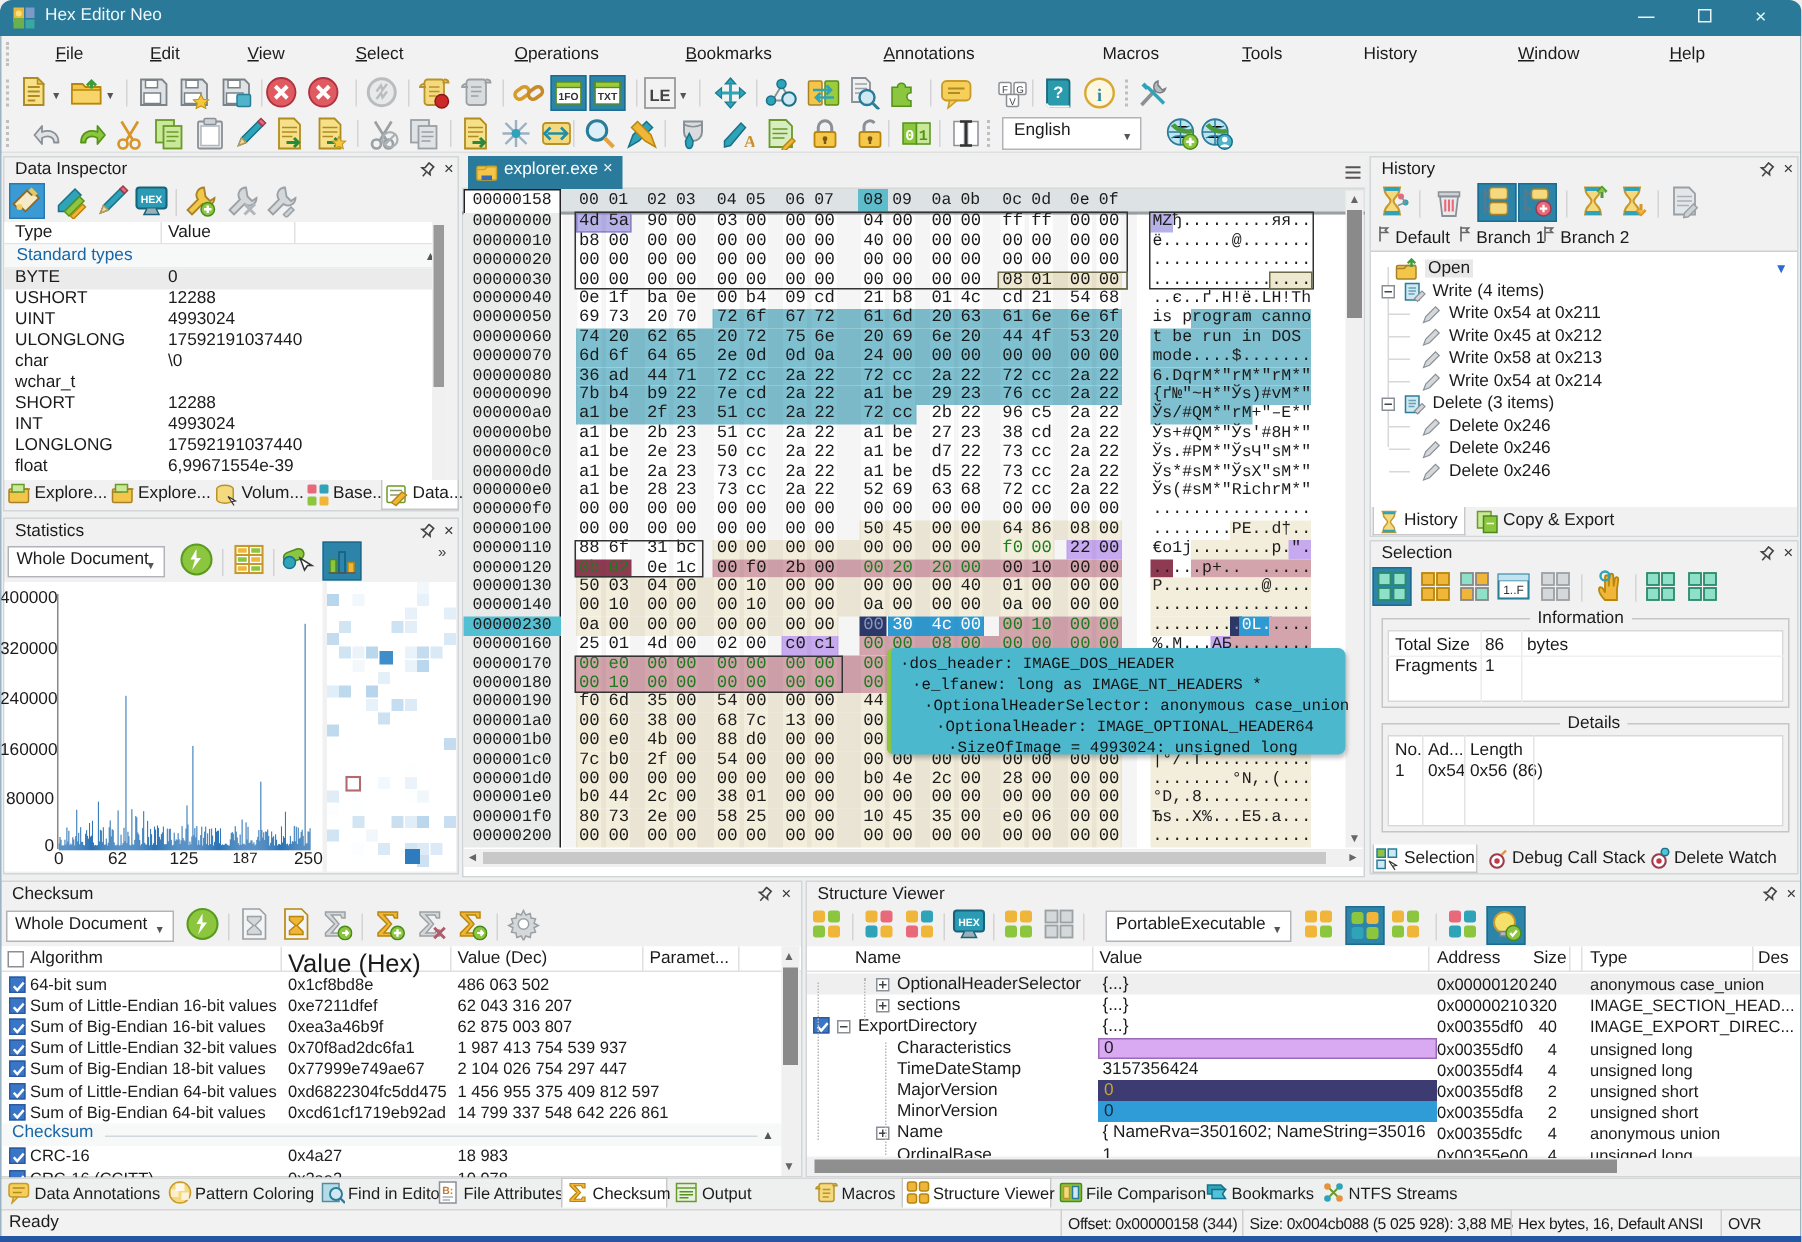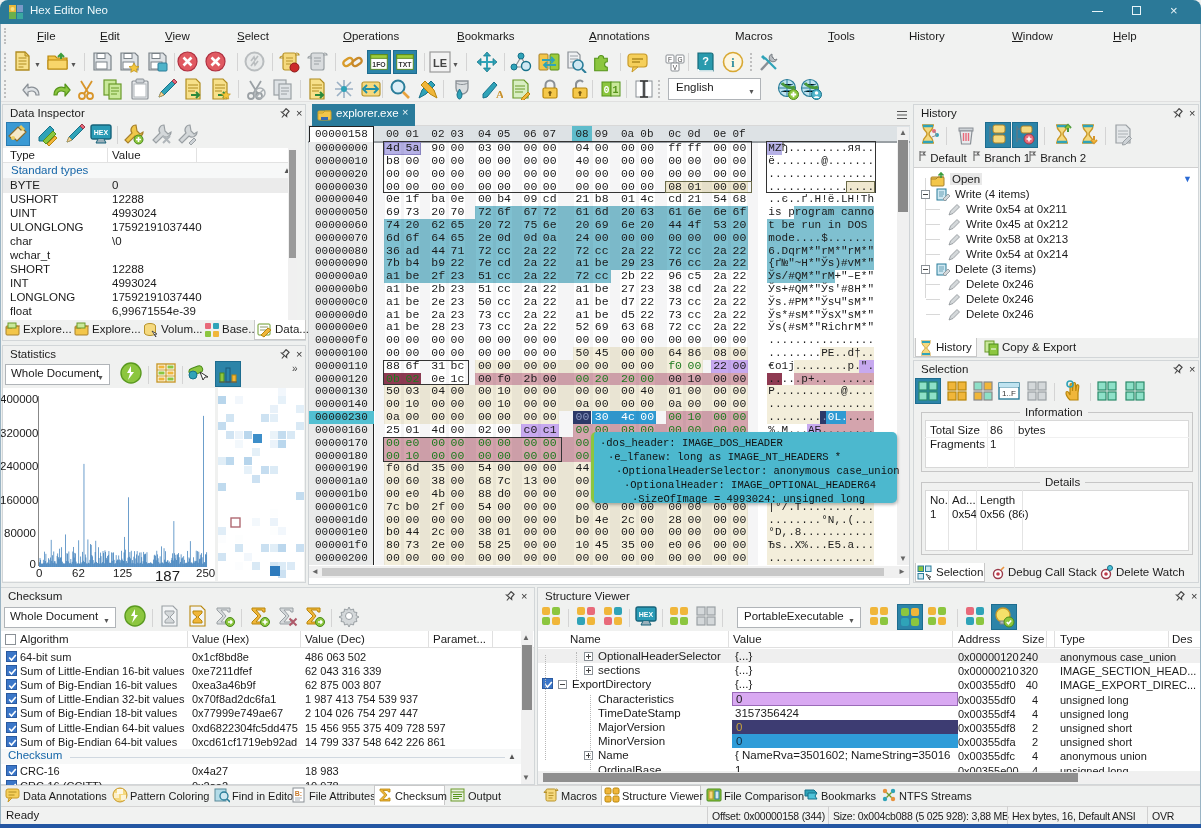--- a/index.html
+++ b/index.html
@@ -477,21 +477,21 @@
 <div class="abs" style="left:0px;top:393px;font-size:11.5px;width:36px;text-align:right">400000</div>
 <div class="abs" style="left:0px;top:426.5px;font-size:11.5px;width:36px;text-align:right">320000</div>
 <div class="abs" style="left:0px;top:460px;font-size:11.5px;width:36px;text-align:right">240000</div>
 <div class="abs" style="left:0px;top:493.5px;font-size:11.5px;width:36px;text-align:right">160000</div>
 <div class="abs" style="left:0px;top:527px;font-size:11.5px;width:36px;text-align:right">80000</div>
 <div class="abs" style="left:0px;top:558px;font-size:11.5px;width:36px;text-align:right">0</div>
 <div class="abs" style="left:38px;top:396px;width:1px;height:170px;background:#888"></div>
 <div class="abs" style="left:36px;top:567px;font-size:11.5px">0</div>
 <div class="abs" style="left:72px;top:567px;font-size:11.5px">62</div>
 <div class="abs" style="left:113px;top:567px;font-size:11.5px">125</div>
-<div class="abs" style="left:155px;top:567px;font-size:15px">187</div>
+<div class="abs" style="left:155px;top:567px;font-size:10px">187</div>
 <div class="abs" style="left:196px;top:567px;font-size:11.5px">250</div>
 <div class="abs" style="left:39px;top:396px;width:170px;height:171px"><svg width="170" height="171" viewBox="0 0 170 171">
       <g transform="translate(0,1)">
         <rect x="0.00" y="165.26" width="0.7" height="4.74" fill="#2e75b6"></rect>
         <rect x="0.66" y="161.00" width="0.7" height="9.00" fill="#2e75b6"></rect>
         <rect x="1.31" y="162.82" width="0.7" height="7.18" fill="#2e75b6"></rect>
         <rect x="1.97" y="166.62" width="0.7" height="3.38" fill="#2e75b6"></rect>
         <rect x="2.62" y="166.64" width="0.7" height="3.36" fill="#2e75b6"></rect>
         <rect x="3.28" y="166.59" width="0.7" height="3.41" fill="#2e75b6"></rect>
         <rect x="3.94" y="162.81" width="0.7" height="7.19" fill="#2e75b6"></rect>
@@ -1817,21 +1817,21 @@
     </svg></div>
 <div class="vsep" style="left:331px;top:609px"></div>
 <div class="abs" style="left:338px;top:605px;width:24px;height:24px"><svg width="22" height="22" viewBox="0 0 22 22">
       <path d="M11 2l1.5 3 3-1 .5 3 3 .5-1 3 3 1.5-3 1.5 1 3-3 .5-.5 3-3-1-1.5 3-1.5-3-3 1-.5-3-3-.5 1-3-3-1.5 3-1.5-1-3 3-.5.5-3 3 1z" fill="#d4d8da" stroke="#9aa0a4"></path>
       <circle cx="11" cy="11" r="3.5" fill="#fff" stroke="#9aa0a4"></circle>
     </svg></div>
 <div class="abs white" style="left:1px;top:631px;width:520px;height:153px"></div>
 <div class="abs" style="left:1px;top:631px;width:533px;height:17px;background:#fff;border-bottom:1px solid #e0e0e0"></div>
 <div class="abs" style="left:5px;top:634px;width:11px;height:11px;background:#fff;border:1px solid #8a9096"></div>
 <div class="abs" style="left:20px;top:633px;font-size:11.5px">Algorithm</div>
-<div class="abs" style="left:192px;top:633px;font-size:11px">Value (Hex)</div>
+<div class="abs" style="left:192px;top:633px;font-size:17px">Value (Hex)</div>
 <div class="abs" style="left:305px;top:633px;font-size:11.5px">Value (Dec)</div>
 <div class="abs" style="left:433px;top:633px;font-size:11.5px">Paramet...</div>
 <div class="abs" style="left:187px;top:631px;width:1px;height:17px;background:#e0e0e0"></div>
 <div class="abs" style="left:300px;top:631px;width:1px;height:17px;background:#e0e0e0"></div>
 <div class="abs" style="left:428px;top:631px;width:1px;height:17px;background:#e0e0e0"></div>
 <div class="abs" style="left:492px;top:631px;width:1px;height:17px;background:#e0e0e0"></div>
 <div class="abs" style="left:6px;top:651px">
     <div style="width:11px;height:11px;background:#3a76c8;border:1px solid #2a5aa0"><svg width="11" height="11" viewBox="0 0 11 11">
         <path d="M2.2 5.5l2.3 2.6 4.3-5" fill="none" stroke="#fff" stroke-width="1.6"></path>
       </svg></div>
@@ -1839,21 +1839,21 @@
 <div class="abs" style="left:20px;top:651px;font-size:11px">64-bit sum</div>
 <div class="abs" style="left:192px;top:651px;font-size:11px">0x1cf8bd8e</div>
 <div class="abs" style="left:305px;top:651px;font-size:11px">486 063 502</div>
 <div class="abs" style="left:6px;top:665px">
     <div style="width:11px;height:11px;background:#3a76c8;border:1px solid #2a5aa0"><svg width="11" height="11" viewBox="0 0 11 11">
         <path d="M2.2 5.5l2.3 2.6 4.3-5" fill="none" stroke="#fff" stroke-width="1.6"></path>
       </svg></div>
   </div>
 <div class="abs" style="left:20px;top:665px;font-size:11px">Sum of Little-Endian 16-bit values</div>
 <div class="abs" style="left:192px;top:665px;font-size:11px">0xe7211dfef</div>
-<div class="abs" style="left:305px;top:665px;font-size:11px">62 043 316 339</div>
+<div class="abs" style="left:305px;top:665px;font-size:11px">62 043 316 207</div>
 <div class="abs" style="left:6px;top:679px">
     <div style="width:11px;height:11px;background:#3a76c8;border:1px solid #2a5aa0"><svg width="11" height="11" viewBox="0 0 11 11">
         <path d="M2.2 5.5l2.3 2.6 4.3-5" fill="none" stroke="#fff" stroke-width="1.6"></path>
       </svg></div>
   </div>
 <div class="abs" style="left:20px;top:679px;font-size:11px">Sum of Big-Endian 16-bit values</div>
 <div class="abs" style="left:192px;top:679px;font-size:11px">0xea3a46b9f</div>
 <div class="abs" style="left:305px;top:679px;font-size:11px">62 875 003 807</div>
 <div class="abs" style="left:6px;top:693px">
     <div style="width:11px;height:11px;background:#3a76c8;border:1px solid #2a5aa0"><svg width="11" height="11" viewBox="0 0 11 11">
@@ -1871,21 +1871,21 @@
 <div class="abs" style="left:20px;top:707px;font-size:11px">Sum of Big-Endian 18-bit values</div>
 <div class="abs" style="left:192px;top:707px;font-size:11px">0x77999e749ae67</div>
 <div class="abs" style="left:305px;top:707px;font-size:11px">2 104 026 754 297 447</div>
 <div class="abs" style="left:6px;top:722px">
     <div style="width:11px;height:11px;background:#3a76c8;border:1px solid #2a5aa0"><svg width="11" height="11" viewBox="0 0 11 11">
         <path d="M2.2 5.5l2.3 2.6 4.3-5" fill="none" stroke="#fff" stroke-width="1.6"></path>
       </svg></div>
   </div>
 <div class="abs" style="left:20px;top:722px;font-size:11px">Sum of Little-Endian 64-bit values</div>
 <div class="abs" style="left:192px;top:722px;font-size:11px">0xd6822304fc5dd475</div>
-<div class="abs" style="left:305px;top:722px;font-size:11px">15 456 955 375 409 728 597</div>
+<div class="abs" style="left:305px;top:722px;font-size:11px">1 456 955 375 409 812 597</div>
 <div class="abs" style="left:6px;top:736px">
     <div style="width:11px;height:11px;background:#3a76c8;border:1px solid #2a5aa0"><svg width="11" height="11" viewBox="0 0 11 11">
         <path d="M2.2 5.5l2.3 2.6 4.3-5" fill="none" stroke="#fff" stroke-width="1.6"></path>
       </svg></div>
   </div>
 <div class="abs" style="left:20px;top:736px;font-size:11px">Sum of Big-Endian 64-bit values</div>
 <div class="abs" style="left:192px;top:736px;font-size:11px">0xcd61cf1719eb92ad</div>
 <div class="abs" style="left:305px;top:736px;font-size:11px">14 799 337 548 642 226 861</div>
 <div class="abs" style="left:1px;top:749px;width:520px;height:15px;background:#f7f8f8"></div>
 <div class="abs" style="left:8px;top:749px;color:#1666a8;font-size:11.5px">Checksum</div>

